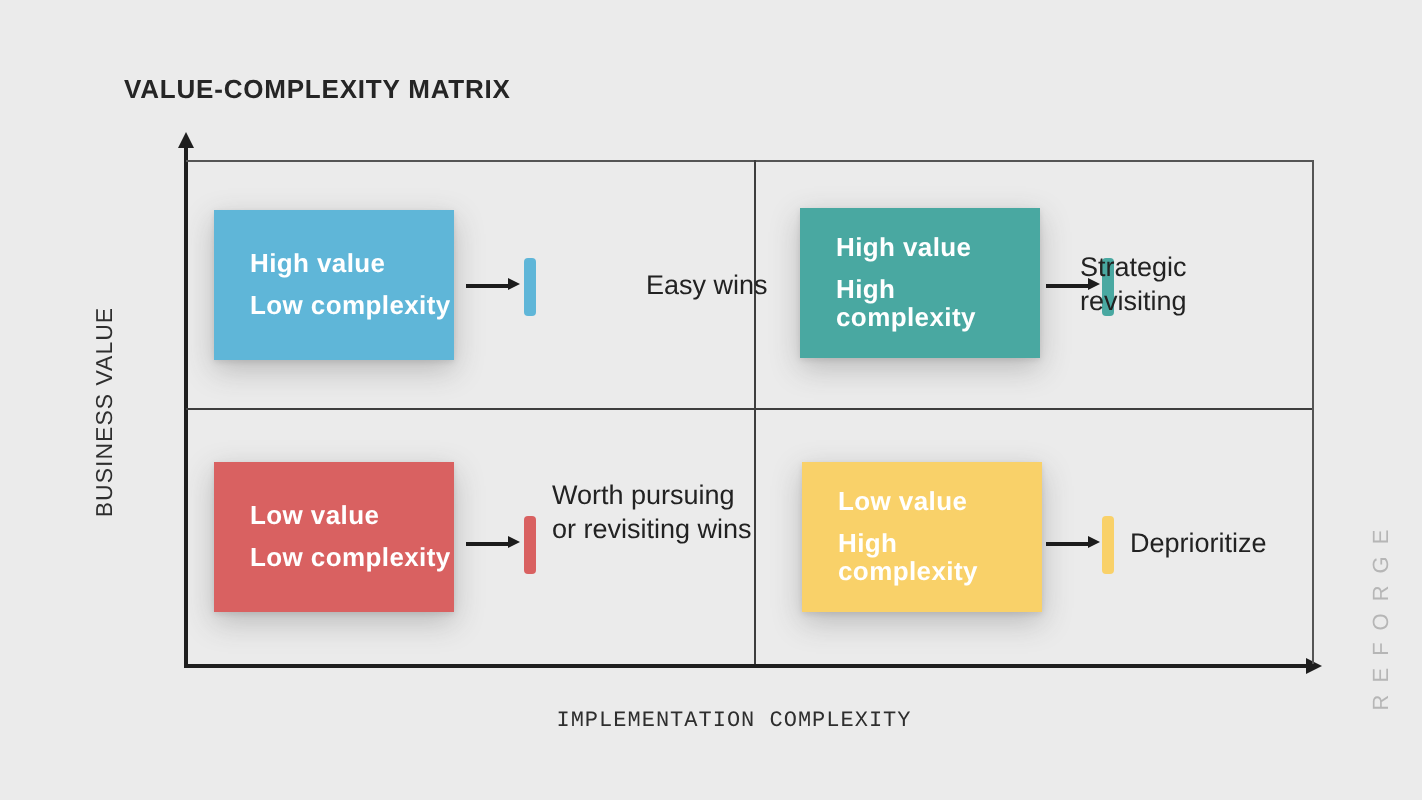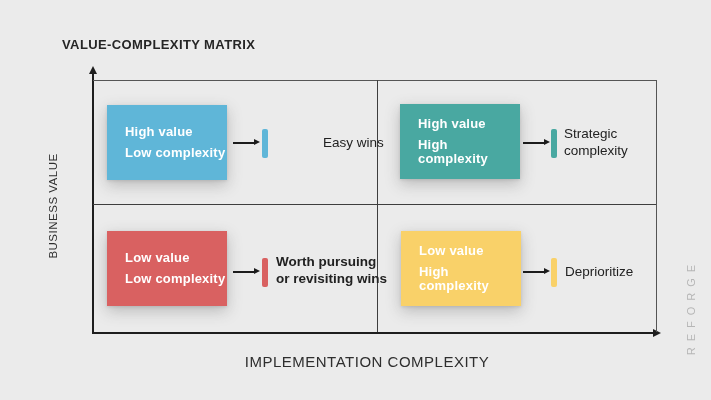--- a/index.html
+++ b/index.html
@@ -60,33 +60,33 @@
   .bar-q1{left:262px;top:129px;}
   .bar-q2{left:551px;top:129px;}
   .bar-q3{left:262px;top:258px;}
   .bar-q4{left:551px;top:258px;}
   
   .qlabel{
     position:absolute;font-size:13.5px;color:#222;line-height:16.5px;
     display:flex;flex-direction:column;white-space:nowrap;
   }
   .label-q1{left:276px;top:135px;margin-left:47px;}
-  .label-q2{left:564px;top:126px;justify-content:center;}
-  .label-q3{left:276px;top:254px;font-weight:bold;}
+  .label-q2{left:540px;top:126px;justify-content:center;}
+  .label-q3{left:276px;top:240px;}
   .label-q4{left:565px;top:264px;text-align:center;}
   
   .y-label{
     position:absolute;left:53px;top:206px;
     transform:translate(-50%,-50%) rotate(-90deg);
     font-size:11.5px;letter-spacing:.5px;color:#2e2e2e;white-space:nowrap;
   }
   .x-label{
     position:absolute;left:367px;top:361px;
     transform:translate(-50%,-50%);
-    font-size:15px;letter-spacing:.5px;color:#2e2e2e;white-space:nowrap;
+    font-size:11px;letter-spacing:.5px;color:#2e2e2e;white-space:nowrap;font-family:Liberation Mono, monospace;
   }
   
   .watermark{
     position:absolute;left:691px;top:307px;
     transform:translate(-50%,-50%) rotate(-90deg);
     font-size:11px;letter-spacing:6px;color:#b6b6b6;white-space:nowrap;
   }
 </style>
 </head>
 <body>
@@ -115,21 +115,21 @@
   </div>
 
   <div class="qbox box-q2" style="background-color: rgb(73, 168, 161);">
     <span>High value</span>
     <span>High complexity</span>
   </div>
   <div class="arrow arrow-q2"></div>
   <div class="bar bar-q2" style="background-color: rgb(73, 168, 161);"></div>
   <div class="qlabel label-q2">
     <span>Strategic</span>
-    <span>complexity</span>
+    <span>revisiting</span>
   </div>
 
   <div class="qbox box-q3" style="background-color: rgb(217, 97, 97);">
     <span>Low value</span>
     <span>Low complexity</span>
   </div>
   <div class="arrow arrow-q3"></div>
   <div class="bar bar-q3" style="background-color: rgb(217, 97, 97);"></div>
   <div class="qlabel label-q3">
     <span>Worth pursuing</span>

